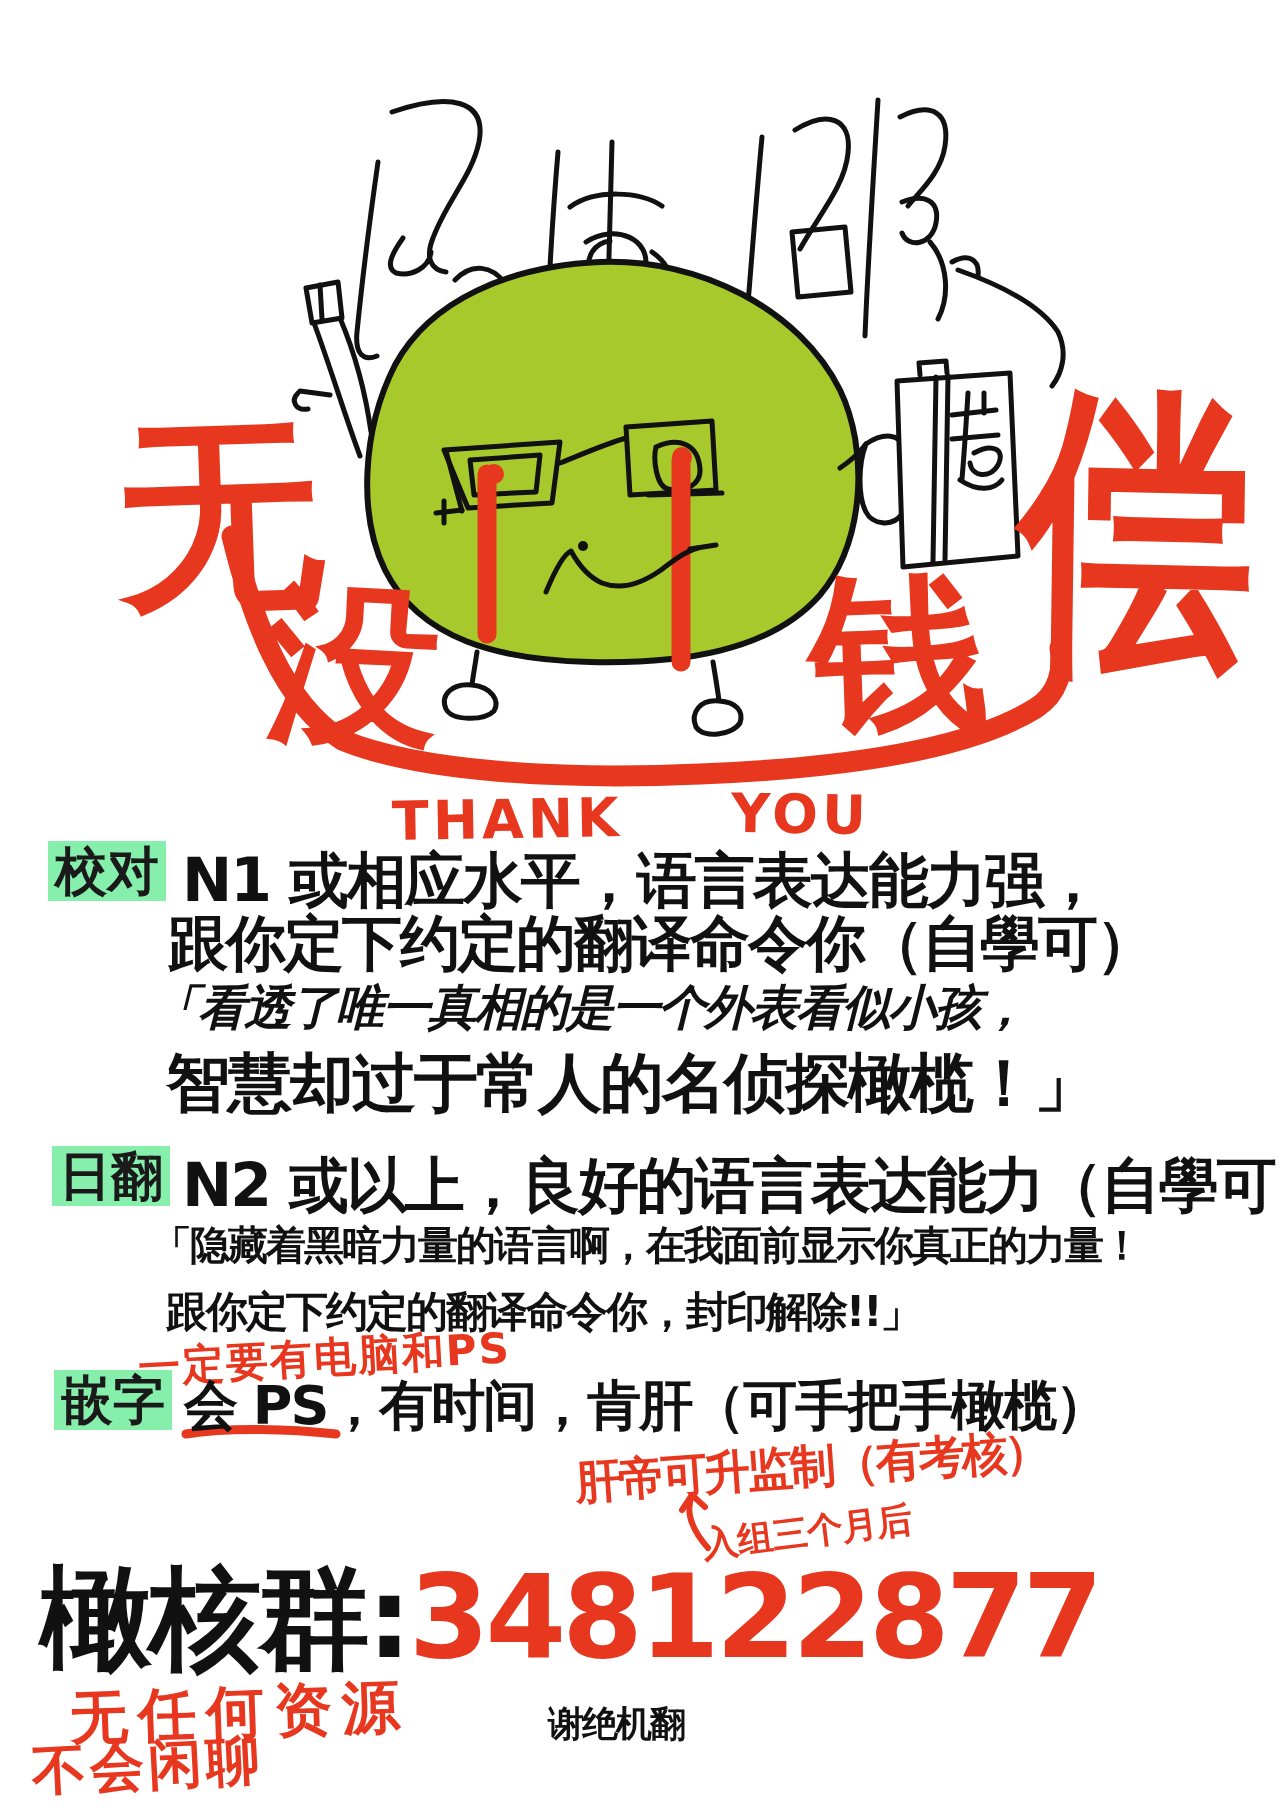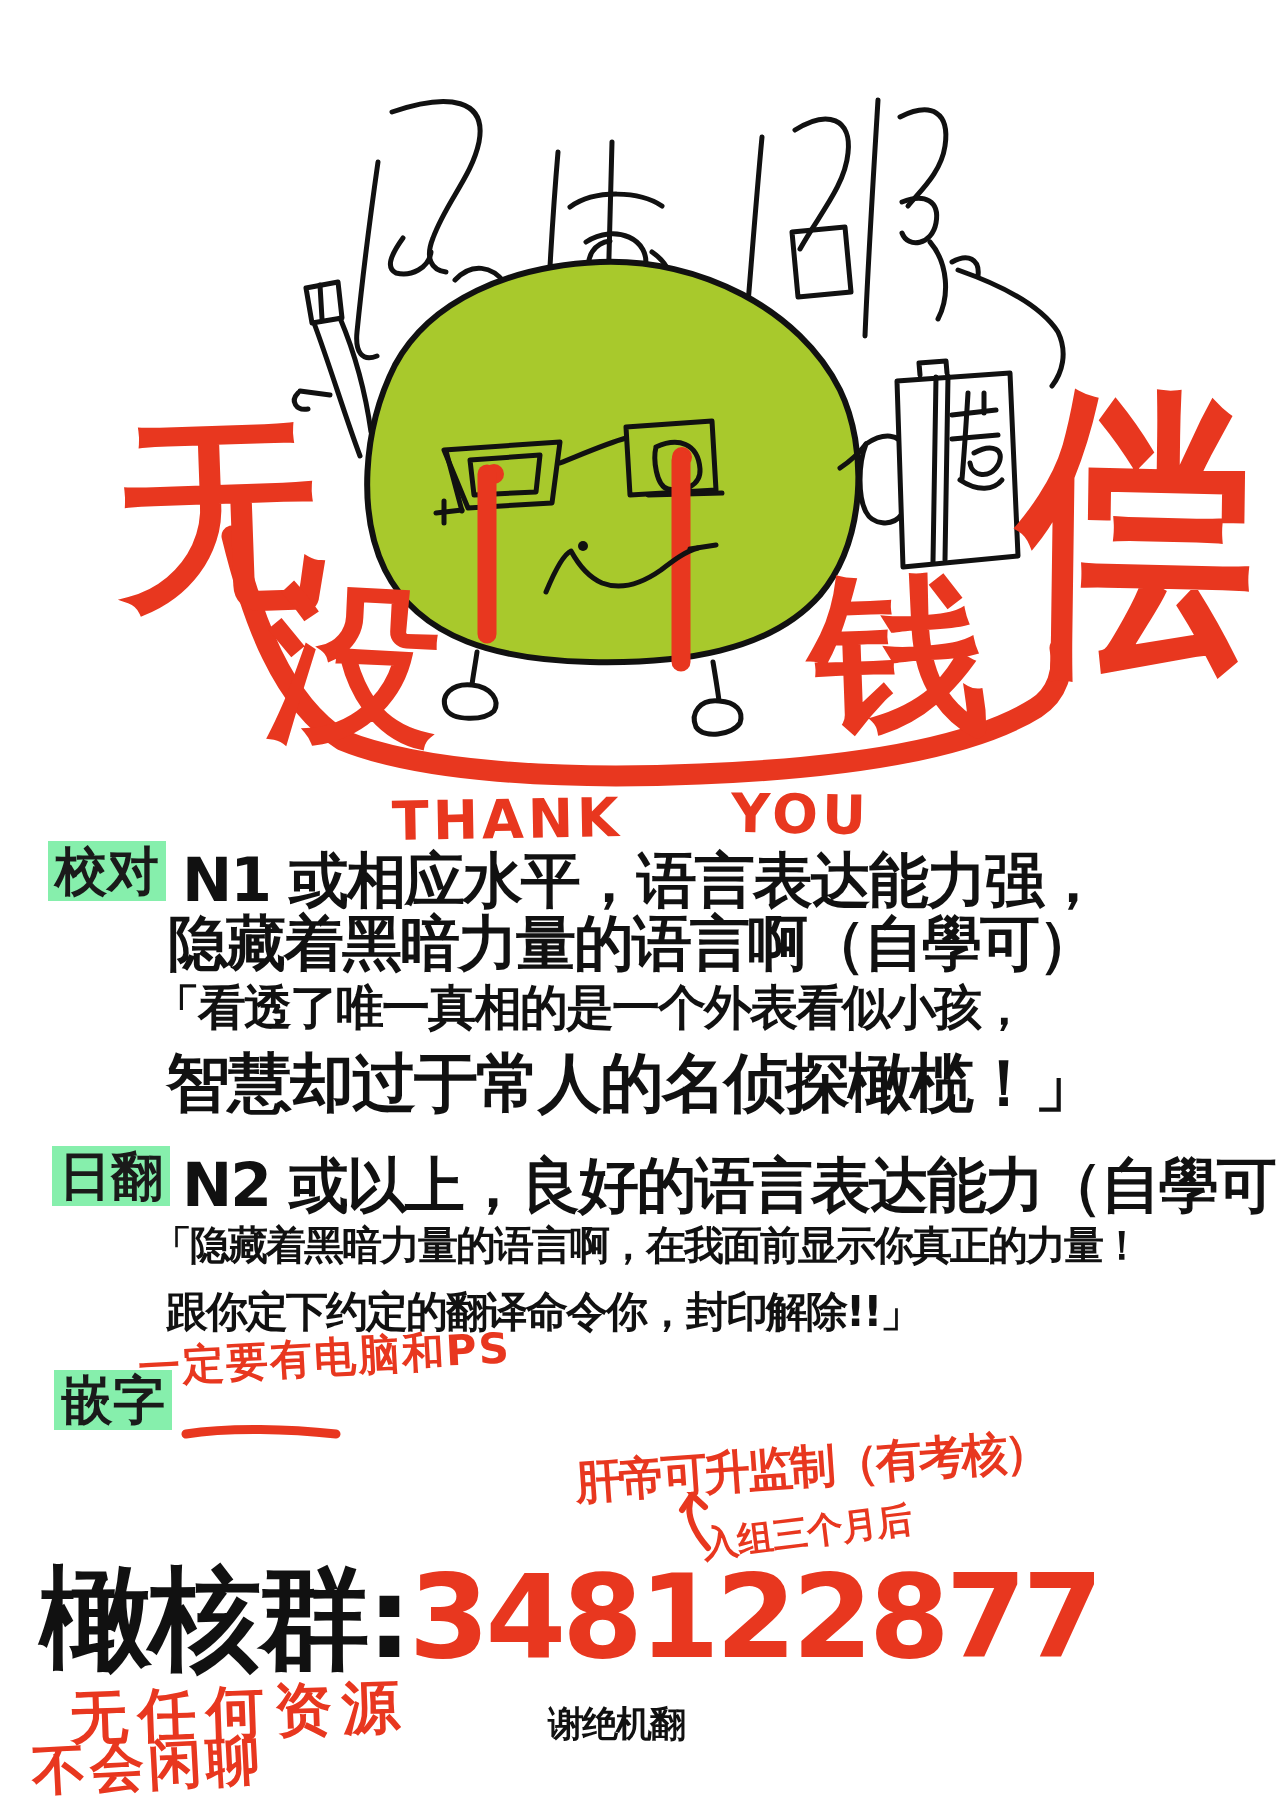--- a/index.html
+++ b/index.html
@@ -140,31 +140,32 @@
   <div class="bigchar" style="left:808px;top:574px;font-size:178px;transform:rotate(-2deg);">钱</div>
   <div class="bigchar" style="left:1022px;top:384px;font-size:235px;transform:scaleY(1.3) rotate(1deg);">偿</div>
 
   <div id="thankyou">
     <span class="w1">THANK</span>
     <span class="w2">YOU</span>
   </div>
 
   <div class="label" style="left:48px;top:841px;">校对</div>
   <div class="t" style="left:182px;top:841px;font-size:60px;">N1 或相应水平，语言表达能力强，</div>
-  <div class="t" style="left:168px;top:904px;font-size:60px;">隐藏着黑暗力量的语言啊（自學可）</div>
-  <div class="t" style="left:152px;top:976px;font-size:48px;">「看透了唯一真相的是一个外表看似小孩，</div>
+  <div class="t" style="left:168px;top:904px;font-size:60px;">跟你定下约定的翻译命令你（自學可）</div>
+  <div class="t" style="left:152px;top:976px;font-size:48px;font-style:italic;">「看透了唯一真相的是一个外表看似小孩，</div>
   <div class="t" style="left:166px;top:1040px;font-size:64px;">智慧却过于常人的名侦探橄榄！」</div>
 
   <div class="label" style="left:52px;top:1146px;">日翻</div>
   <div class="t" style="left:182px;top:1146px;font-size:60px;">N2 或以上，良好的语言表达能力（自學可）</div>
   <div class="t" style="left:152px;top:1218px;font-size:40px;">「隐藏着黑暗力量的语言啊，在我面前显示你真正的力量！</div>
   <div class="t" style="left:166px;top:1284px;font-size:42px;">跟你定下约定的翻译命令你，封印解除!!」</div>
 
   <div class="t red hand" style="left:138px;top:1330px;font-size:42px;transform:rotate(-3deg);letter-spacing:2px;">一定要有电脑和PS</div>
   <div class="label" style="left:54px;top:1370px;">嵌字</div>
+  <div class="t" style="left:184px;top:1370px;font-size:54px;">会 PS，有时间，肯肝（可手把手橄榄）</div>
   <div class="t red hand" style="left:575px;top:1436px;font-size:46px;transform:rotate(-4deg);letter-spacing:-3px;">肝帝可升监制（有考核）</div>
   <div class="t red hand" style="left:702px;top:1508px;font-size:36px;transform:rotate(-7deg);letter-spacing:-1px;">入组三个月后</div>
 
   <div id="qqline">
     <span class="qlabel">橄核群:</span><span class="qnum">348122877</span>
   </div>
 
   <div class="t red hand" style="left:70px;top:1674px;font-size:58px;letter-spacing:10px;transform:rotate(-2deg);">无任何资源</div>
   <div class="t red hand" style="left:32px;top:1730px;font-size:54px;letter-spacing:4px;transform:rotate(-3deg);">不会闲聊</div>
   <div class="t" style="left:548px;top:1700px;font-size:36px;">谢绝机翻</div>

